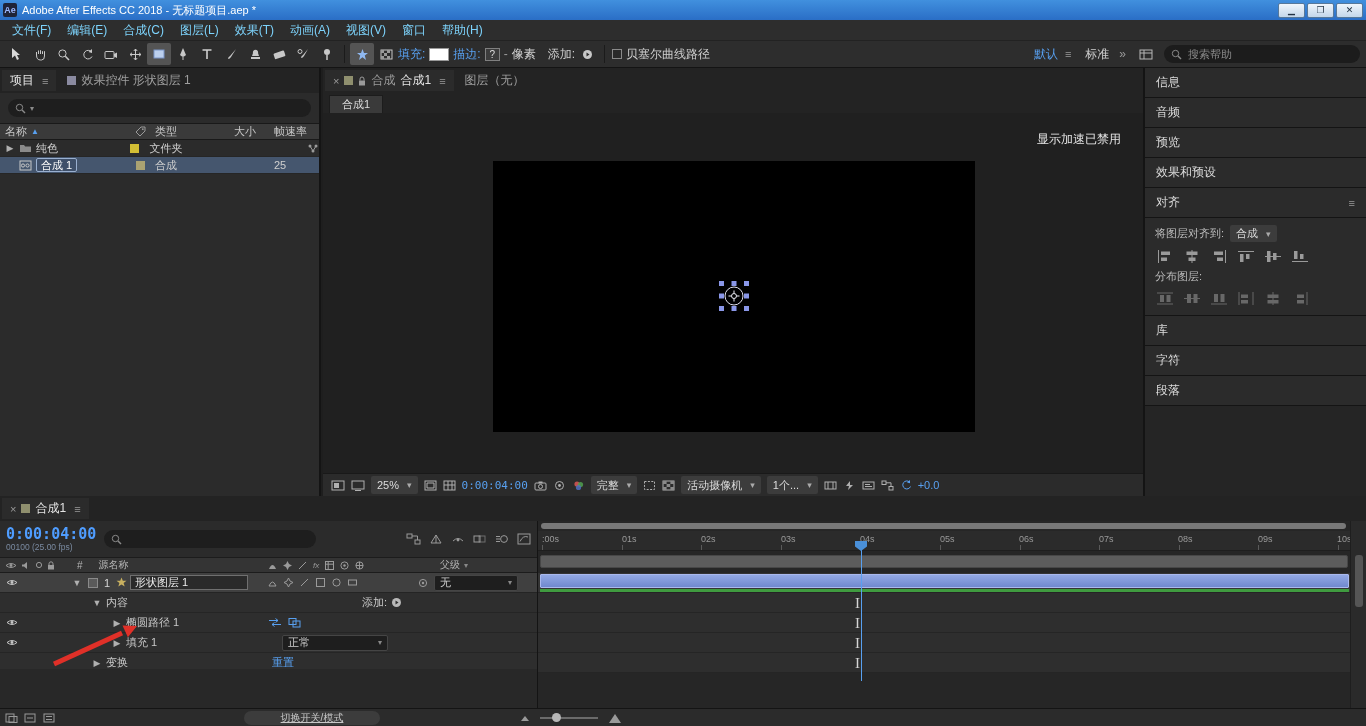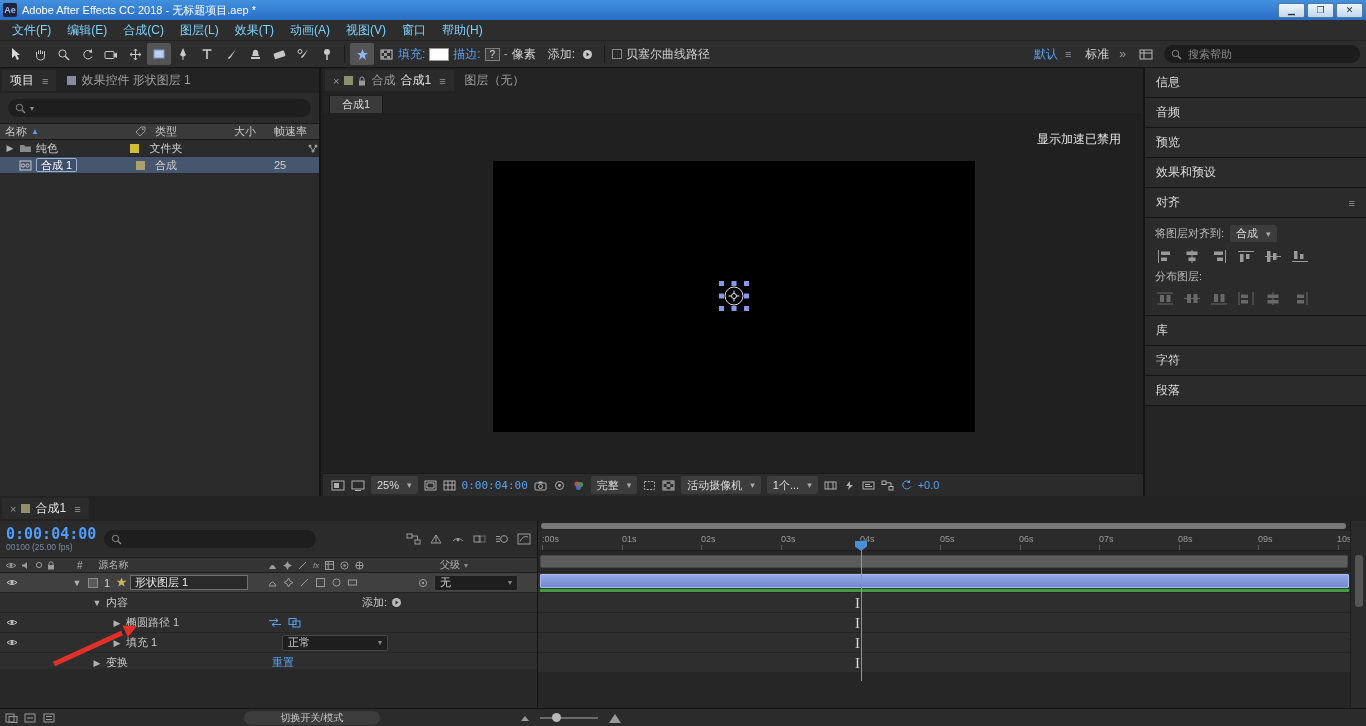--- a/index.html
+++ b/index.html
@@ -114,21 +114,21 @@
   .lbar{position:absolute;left:2px;right:17px;top:1px;height:14px;background:linear-gradient(#93a9e4,#7089cf);border:1px solid #aab9ee;border-radius:1px;}
   .greenline{position:absolute;left:2px;right:17px;bottom:0;height:3px;background:#3f9b3f;}
   .trackrow{height:20px;background:#2e2e2e;border-bottom:1px solid #252525;position:relative;}
   .ibeam{position:absolute;left:317px;top:2px;font-family:"Liberation Serif","DejaVu Serif",serif;font-size:15px;color:#d6d6d6;line-height:16px;}
   .cti-line{position:absolute;left:323px;top:28px;width:1px;height:132px;background:#58a0f0;z-index:5;}
   .cti-marker{position:absolute;left:317px;top:20px;width:12px;height:10px;background:#4a90d9;clip-path:polygon(0 0,100% 0,100% 55%,50% 100%,0 55%);z-index:6;}
   .vscroll{position:absolute;right:0;top:0;bottom:0;width:16px;background:#2a2a2a;border-left:1px solid #1e1e1e;}
   .vthumb{position:absolute;left:4px;top:34px;width:8px;height:52px;background:#555;border-radius:3px;}
   
   .tl-foot{position:absolute;left:0;right:0;bottom:0;height:18px;background:#2b2b2b;border-top:1px solid #141414;display:flex;align-items:center;gap:6px;padding:0 5px;}
-  .ft-btn{margin-left:182px;width:136px;height:14px;background:#3c3c3c;border-radius:7px;color:#c8c8c8;font-size:10px;display:flex;align-items:center;justify-content:center;}
+  .ft-btn{margin-left:182px;width:136px;height:14px;background:#3c3c3c;border-radius:7px;color:#c8c8c8;font-size:10px;display:flex;align-items:center;justify-content:center;text-decoration:underline;}
   .ztrack{width:58px;height:2px;background:#6a6a6a;position:relative;margin:0 4px;}
   .zknob{position:absolute;left:12px;top:-4px;width:9px;height:9px;border-radius:50%;background:#b8b8b8;} 
 </style>
 </head>
 <body>
 
 <div class="titlebar">
   <span class="app-badge">Ae</span>
   <span>Adobe After Effects CC 2018 - 无标题项目.aep *</span>
   <div class="win-controls">

